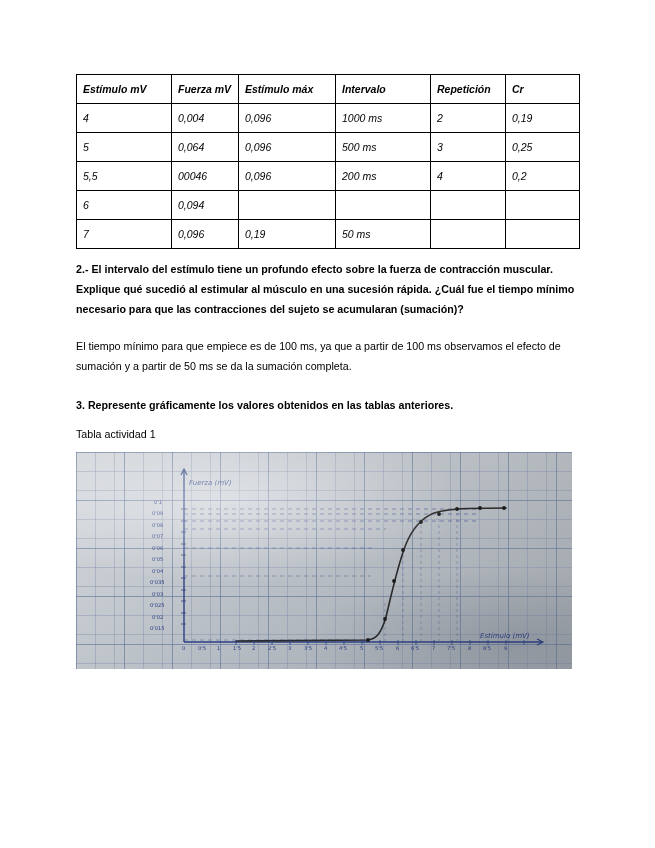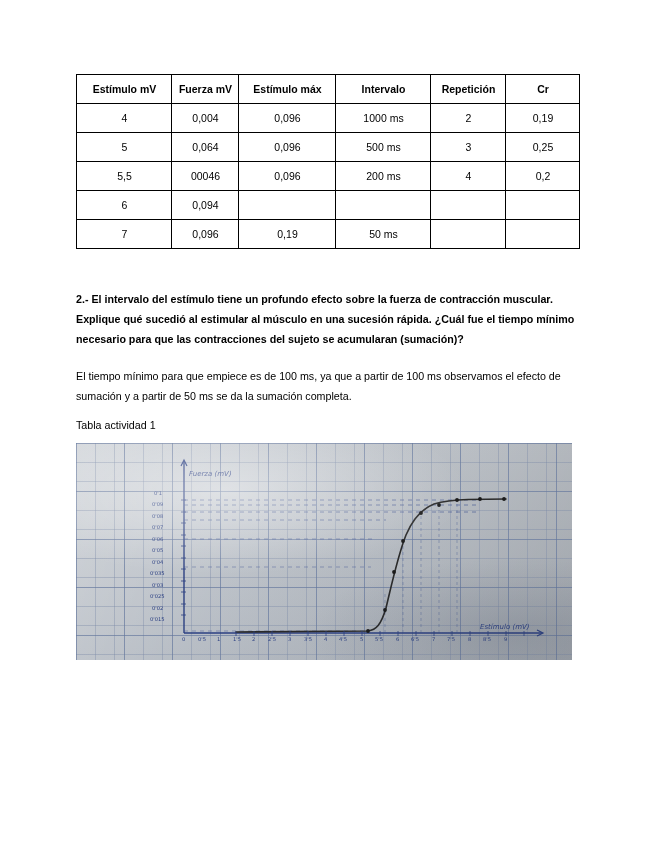--- a/index.html
+++ b/index.html
@@ -33,38 +33,39 @@
   
   table.data-table {
     border-collapse: collapse;
     width: 503px;
     table-layout: fixed;
   }
   table.data-table td, table.data-table th {
     border: 1px solid #000000;
     font-size: 10.5px;
     padding: 6px 5px 6px 6px;
-    text-align: center;
+    text-align: left;
     vertical-align: middle;
     height: 16px;
     line-height: 13px;
+    font-style: italic;
   }
   table.data-table th {
     font-weight: bold;
   }
   col.c1 { width: 95px; }
   col.c2 { width: 67px; }
   col.c3 { width: 97px; }
   col.c4 { width: 95px; }
   col.c5 { width: 75px; }
   col.c6 { width: 74px; }
 
   
   .q-block {
-    margin-top: 40px;
+    margin-top: 10px;
     font-size: 10.7px;
     font-weight: bold;
     line-height: 20px;
   }
   .a-block {
     margin-top: 17px;
     font-size: 10.7px;
     line-height: 20px;
   }
   .q3-block {
@@ -203,20 +204,21 @@
           <td></td>
           <td></td>
         </tr>
       </tbody>
     </table>
 
     <p class="q-block">2.- El intervalo del estímulo tiene un profundo efecto sobre la fuerza de contracción muscular. Explique qué sucedió al estimular al músculo en una sucesión rápida. ¿Cuál fue el tiempo mínimo necesario para que las contracciones del sujeto se acumularan (sumación)?</p>
 
     <p class="a-block">El tiempo mínimo para que empiece es de 100 ms, ya que a partir de 100 ms observamos el efecto de sumación y a partir de 50 ms se da la sumación completa.</p>
 
+    <p class="q3-block">3. Represente gráficamente los valores obtenidos en las tablas anteriores.</p>
 
     <p class="caption">Tabla actividad 1</p>
 
     <div class="photo-wrap">
       <div class="photo-inner"></div>
       <div class="grid-small"></div>
       <div class="grid-large"></div>
 
       <svg class="photo-svg" width="496" height="217" viewBox="0 0 496 217">
 

